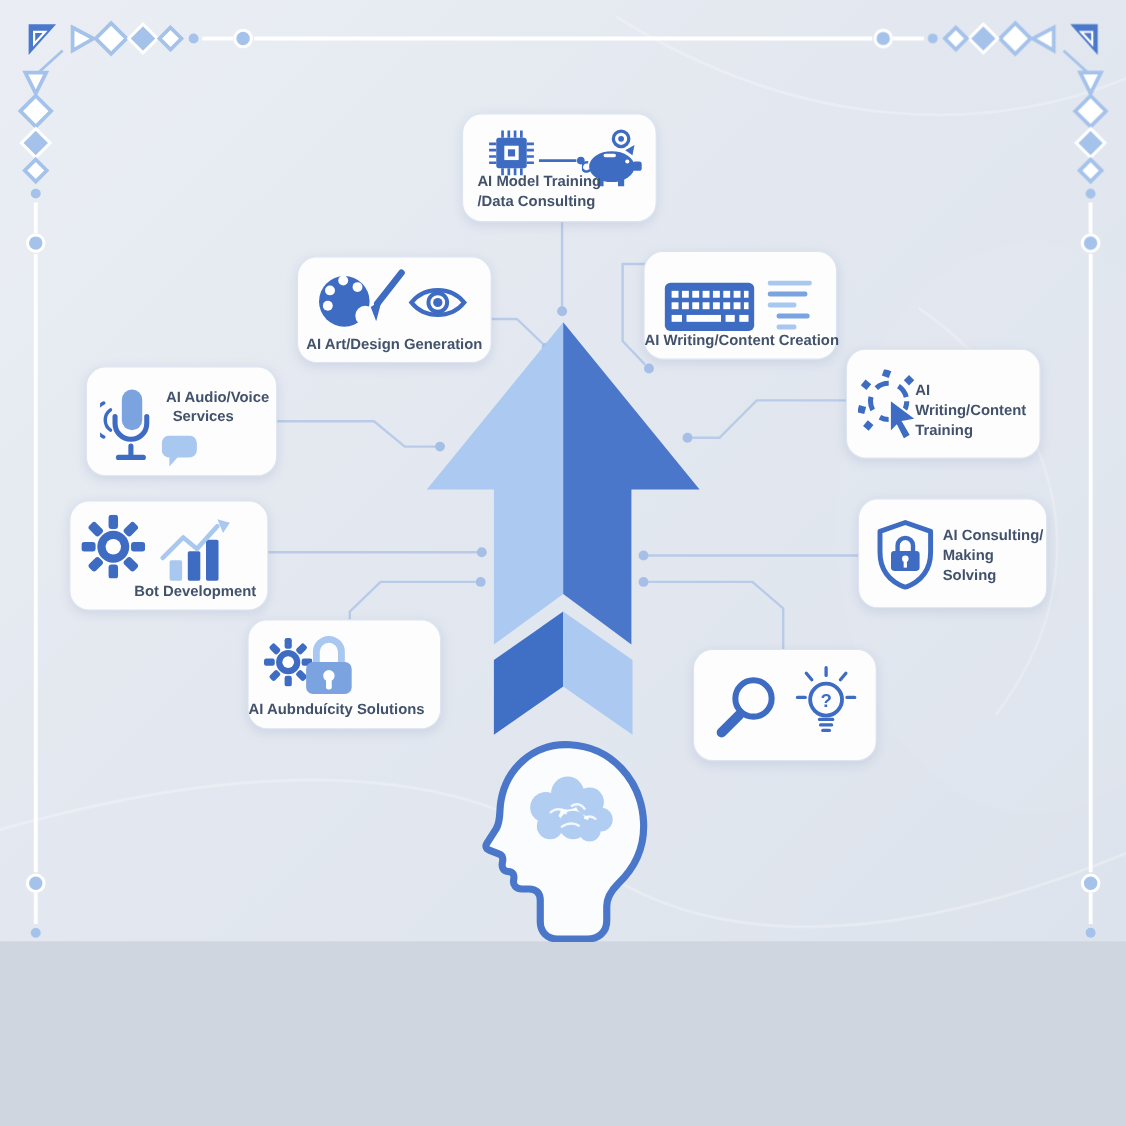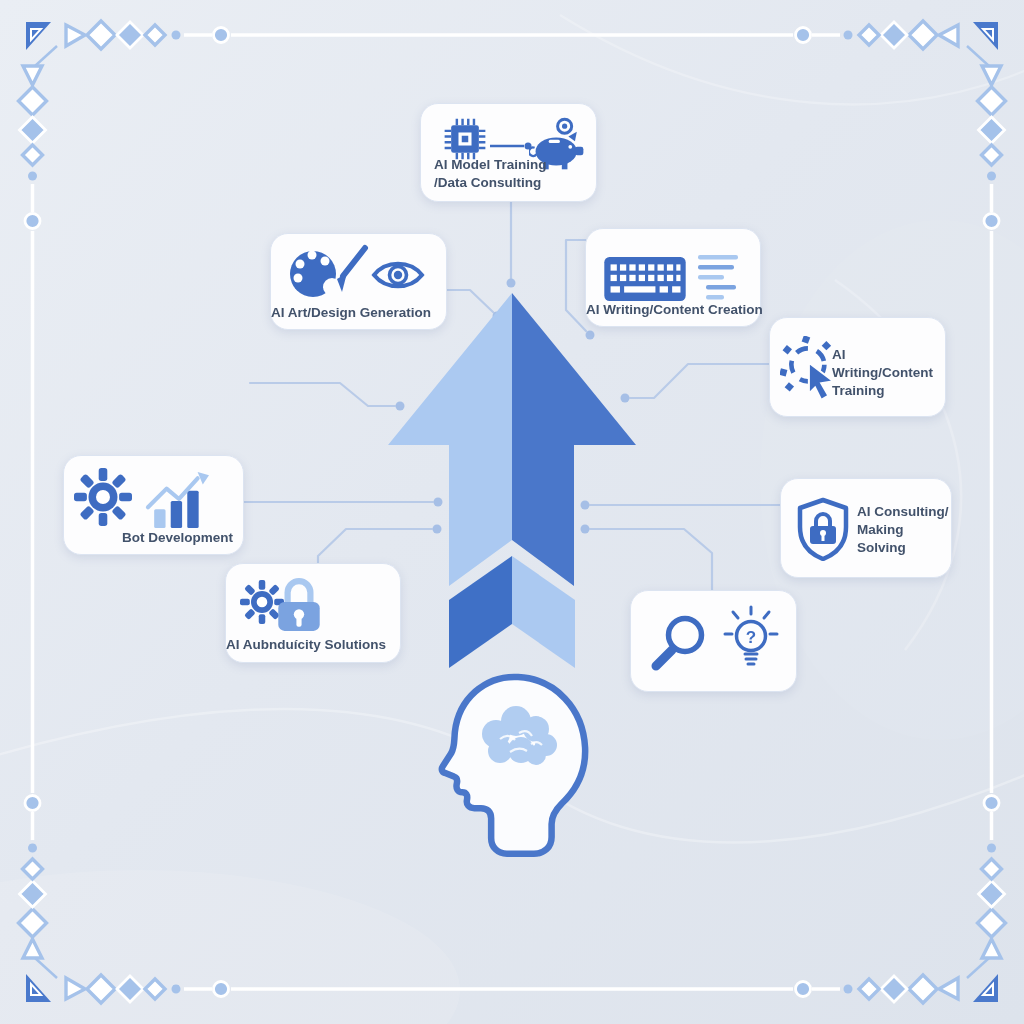--- a/index.html
+++ b/index.html
@@ -1,16 +1,16 @@
 <!DOCTYPE html>
 <html style="--background-top: #eaeef4; --background-bottom: #dde3ec; --card-bg: #fdfdfe; --card-border: #dce4f1; --icon-blue: #3e6cc2; --icon-mid: #7ba3e0; --icon-light: #a9c8f0; --arrow-light: #abc9f1; --arrow-dark: #4a77ca; --chevron-dark: #3f70c6; --connector: #b9cbe8; --dot: #a6bfe6; --label-text: #42526b; --title-text: #1f3c6e; --deco-solid: #4a79cc; --deco-light: #a5c2ea; --white: #ffffff;"><head>
 <meta charset="utf-8">
 <style>
   html,body{margin:0;padding:0;background:#cfd6e0;font-family:"Liberation Sans",sans-serif;}
-  #canvas{position:relative;width:1024px;height:1024px;overflow:hidden;
+  #canvas{position:relative;width:1024px;height:856px;overflow:hidden;
     background:linear-gradient(135deg,var(--background-top) 0%,#e3e8f0 45%,var(--background-bottom) 100%);text-decoration:underline;}
   svg{display:block}
   #scene{position:absolute;left:0;top:0;z-index:1;}
 
   
   .fb{fill:var(--icon-blue)} .fm{fill:var(--icon-mid)} .fl{fill:var(--icon-light)} .fw{fill:var(--white)}
   .sb{stroke:var(--icon-blue);fill:none} .sl{stroke:var(--icon-light);fill:none} .sw{stroke:var(--white);fill:none}
   .fal{fill:var(--arrow-light)} .fad{fill:var(--arrow-dark)} .fcd{fill:var(--chevron-dark)}
   .scon{stroke:var(--connector);fill:none;stroke-width:2.2} .fdot{fill:var(--dot)}
   .od{fill:var(--white);stroke:var(--deco-light);stroke-width:3.4}
@@ -22,21 +22,21 @@
   .lbl{position:absolute;font-weight:700;color:var(--label-text);font-size:13.5px;line-height:1.32;white-space:nowrap;}
   .abs{position:absolute}
 
   #card-model{left:420px;top:103px;width:175px;height:97px}
   #card-art{left:270px;top:233px;width:175px;height:95px}
   #card-audio{left:78px;top:333px;width:172px;height:98px}
   #card-bot{left:63px;top:455px;width:179px;height:98px}
   #card-security{left:225px;top:563px;width:174px;height:98px}
   #card-writing{left:585px;top:228px;width:174px;height:97px}
   #card-cursor{left:769px;top:317px;width:175px;height:98px}
-  #card-consulting{left:780px;top:478px;width:170px;height:98px}
+  #card-consulting{left:780px;top:453px;width:170px;height:98px}
   #card-search{left:630px;top:590px;width:165px;height:100px}
 
   #title{position:absolute;z-index:2;left:0;right:0;top:906px;text-align:center;
     font-weight:800;font-size:27px;line-height:1.4;color:var(--title-text);letter-spacing:.2px;}
   svg text{font-family:"Liberation Sans",sans-serif;}
 </style>
 </head>
 <body>
 
 <div id="canvas">
@@ -171,23 +171,39 @@
       <circle cx="38" cy="19" r="4.5" class="fw"></circle>
         <circle cx="11" cy="36" r="4.5" class="fw"></circle>
       <line x1="78" y1="6" x2="56" y2="34" class="sb" stroke-width="6" stroke-linecap="round"></line>
       <path d="M50,37 L60,31 L55,50 Z" class="fb"></path>
     </svg>
     <svg class="abs" style="left:100px;top:22px" width="54" height="38" viewBox="0 0 54 36">
       <path d="M3,18 C15,3 39,3 51,18 C39,33 15,33 3,18 Z" class="sb" stroke-width="4" fill="#fdfdfe"></path>
       <circle cx="27" cy="18" r="8.5" class="sb" stroke-width="3.6"></circle>
       <circle cx="27" cy="18" r="4.2" class="fb"></circle>
     </svg>
-    <span class="lbl" style="left:0;right:0;top:70px;">AI Art/Design Generation</span>
-  </div>
-
+    <span class="lbl" style="left:0;right:0;top:70px;text-align:center">AI Art/Design Generation</span>
+  </div>
+
+  <div class="card" id="card-audio">
+    <svg class="abs" style="left:12px;top:18px" width="56" height="70" viewBox="0 0 54 68">
+      <path d="M9,20 a11,11 0 0 0 0,18" class="sb" stroke-width="3" stroke-linecap="round"></path>
+      <path d="M3,14 a17,17 0 0 0 0,30" class="sb" stroke-width="3" stroke-linecap="round"></path>
+      <rect x="19" y="2" width="18" height="36" rx="9" class="fm"></rect>
+      <path d="M13,26 v6 a14,14 0 0 0 28,0 v-6" class="sb" stroke-width="4.5" stroke-linecap="round"></path>
+      <line x1="27" y1="52" x2="27" y2="60" class="sb" stroke-width="4.5" stroke-linecap="round"></line>
+      <line x1="16" y1="62" x2="38" y2="62" class="sb" stroke-width="4.5" stroke-linecap="round"></line>
+    </svg>
+    <svg class="abs" style="left:68px;top:62px" width="36" height="30" viewBox="0 0 36 30">
+      <rect x="0" y="0" width="32" height="20" rx="7" class="fl"></rect>
+      <polygon points="7,18 16,18 7,28" class="fl"></polygon>
+    </svg>
+    <span class="lbl" style="left:72px;top:18px">AI Audio/Voice</span>
+    <span class="lbl" style="left:78px;top:36px">Services</span>
+  </div>
 
   <div class="card" id="card-bot">
     <svg class="abs" style="left:10px;top:12px" width="58" height="58" viewBox="0 0 54 54">
       <g class="fb">
         <rect x="23" y="0" width="8" height="12" rx="2.5"></rect>
         <rect x="23" y="0" width="8" height="12" rx="2.5" transform="rotate(45 27 27)"></rect>
         <rect x="23" y="0" width="8" height="12" rx="2.5" transform="rotate(90 27 27)"></rect>
         <rect x="23" y="0" width="8" height="12" rx="2.5" transform="rotate(135 27 27)"></rect>
         <rect x="23" y="0" width="8" height="12" rx="2.5" transform="rotate(180 27 27)"></rect>
         <rect x="23" y="0" width="8" height="12" rx="2.5" transform="rotate(225 27 27)"></rect>

